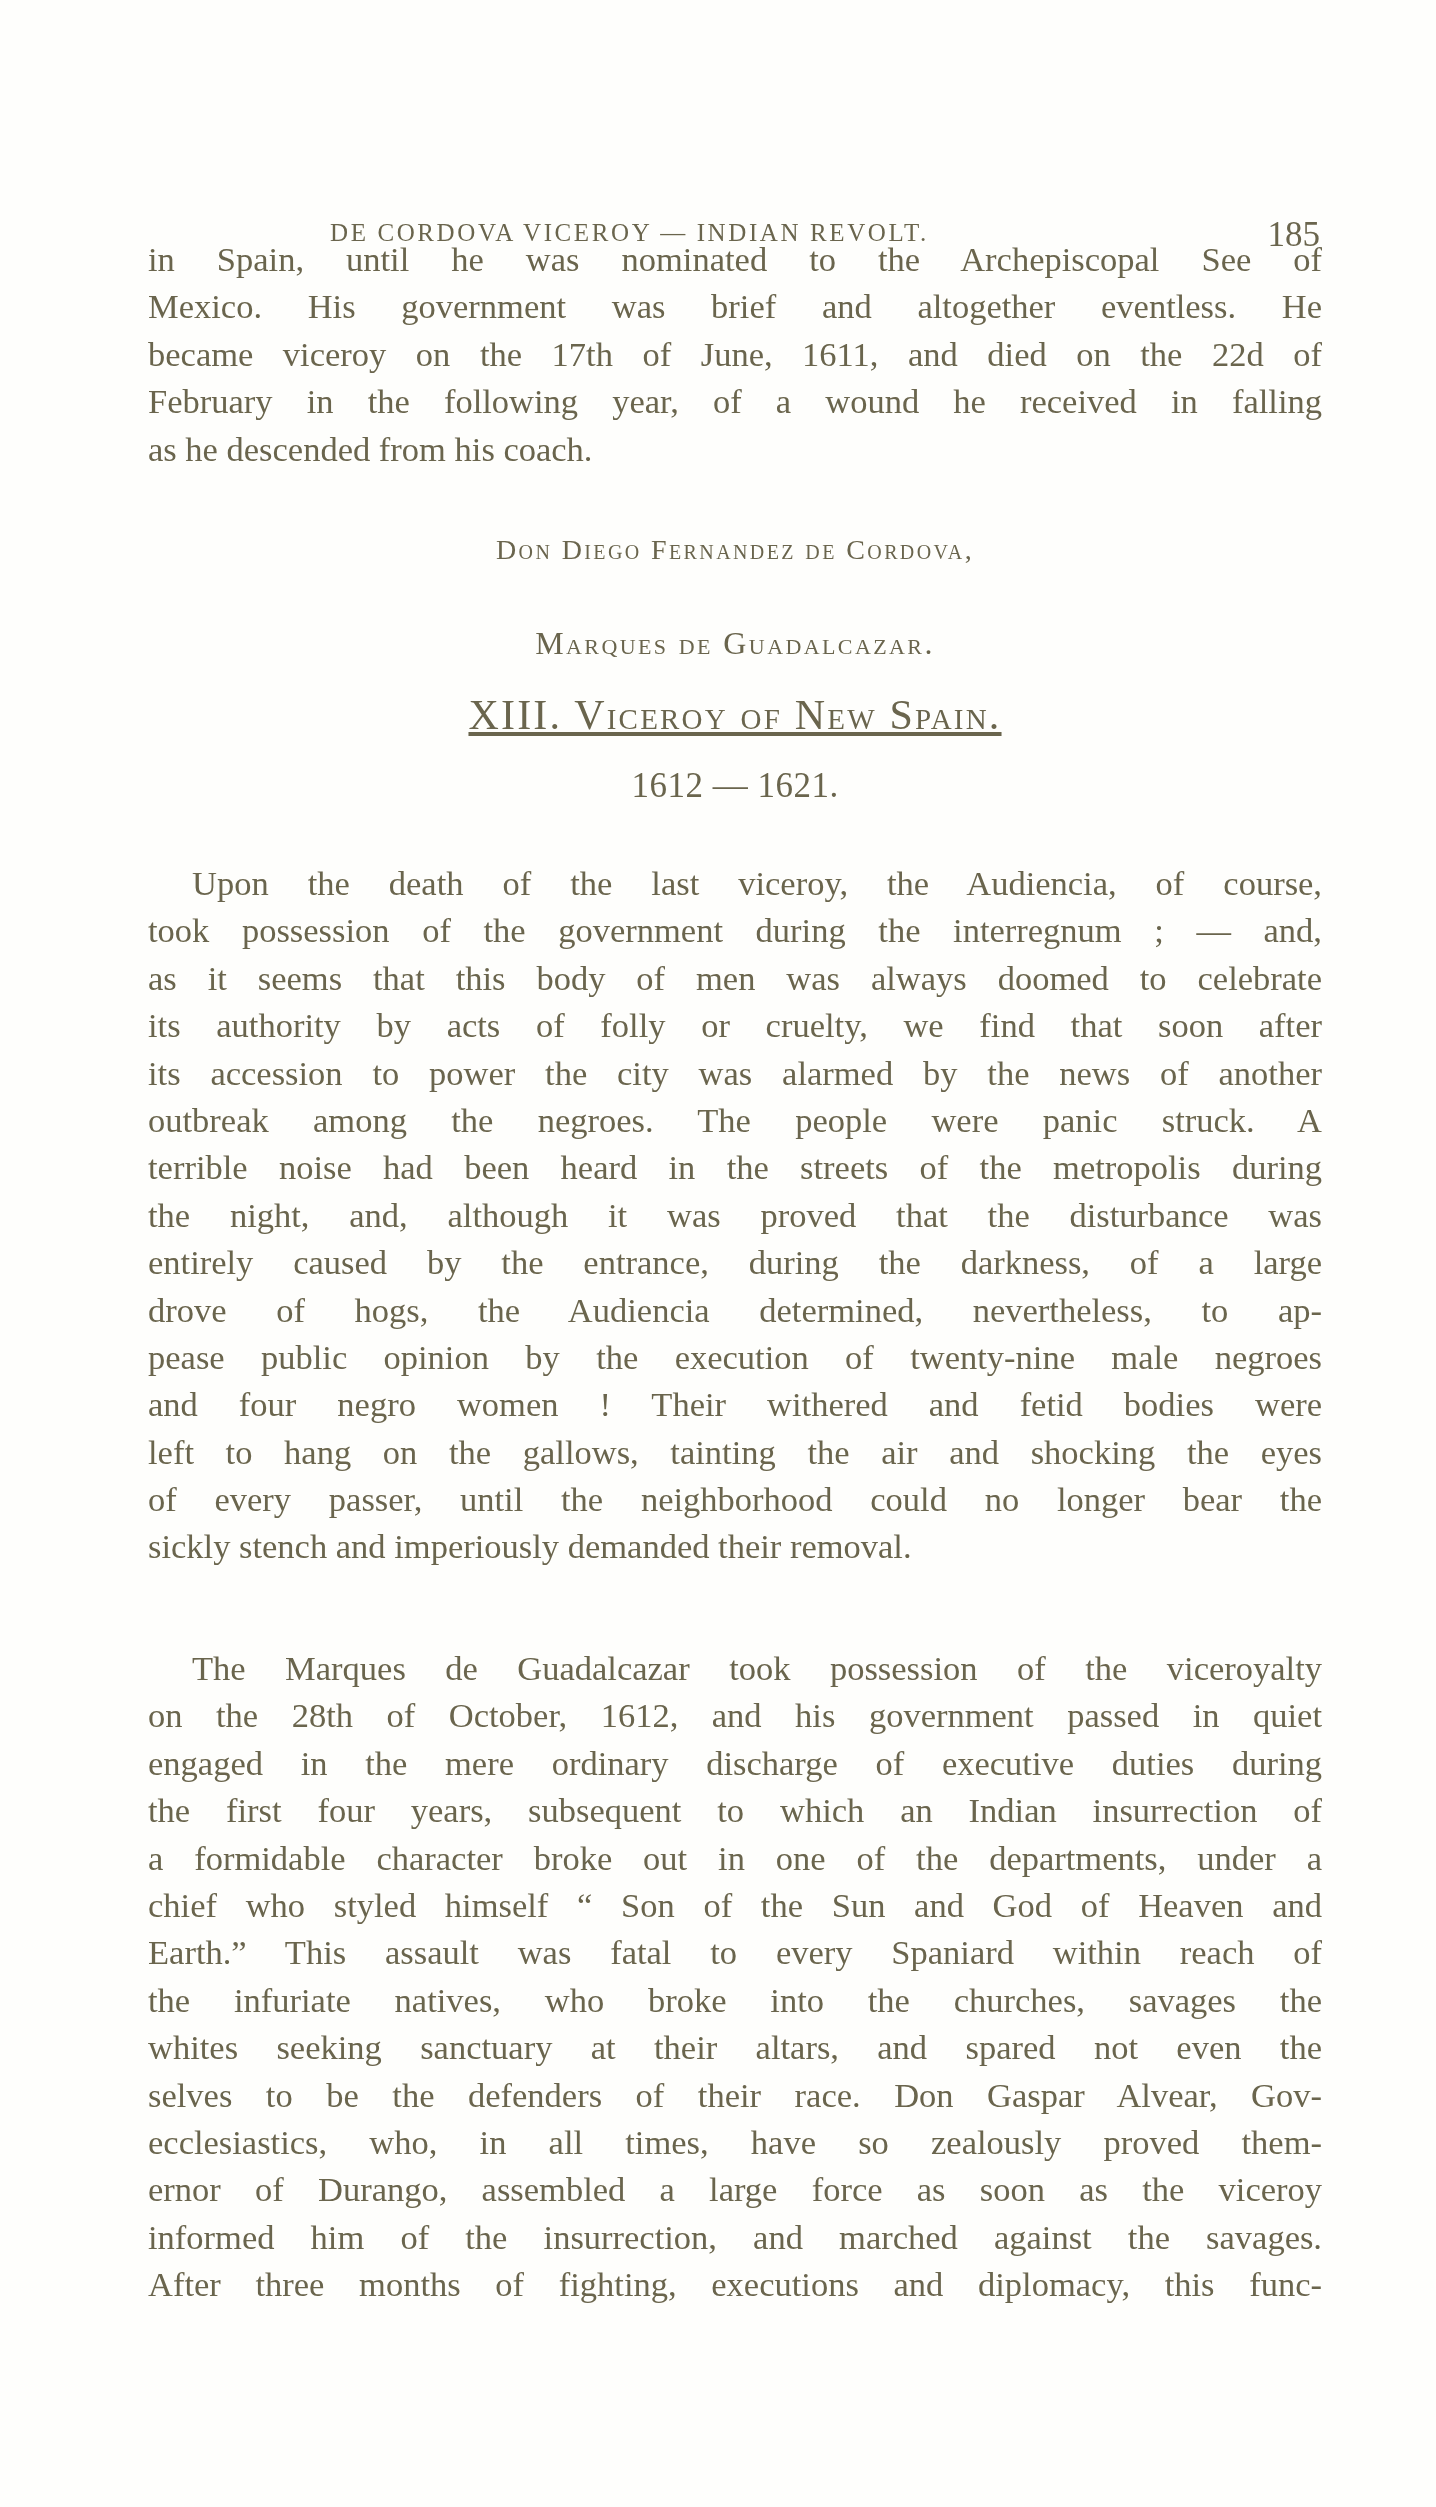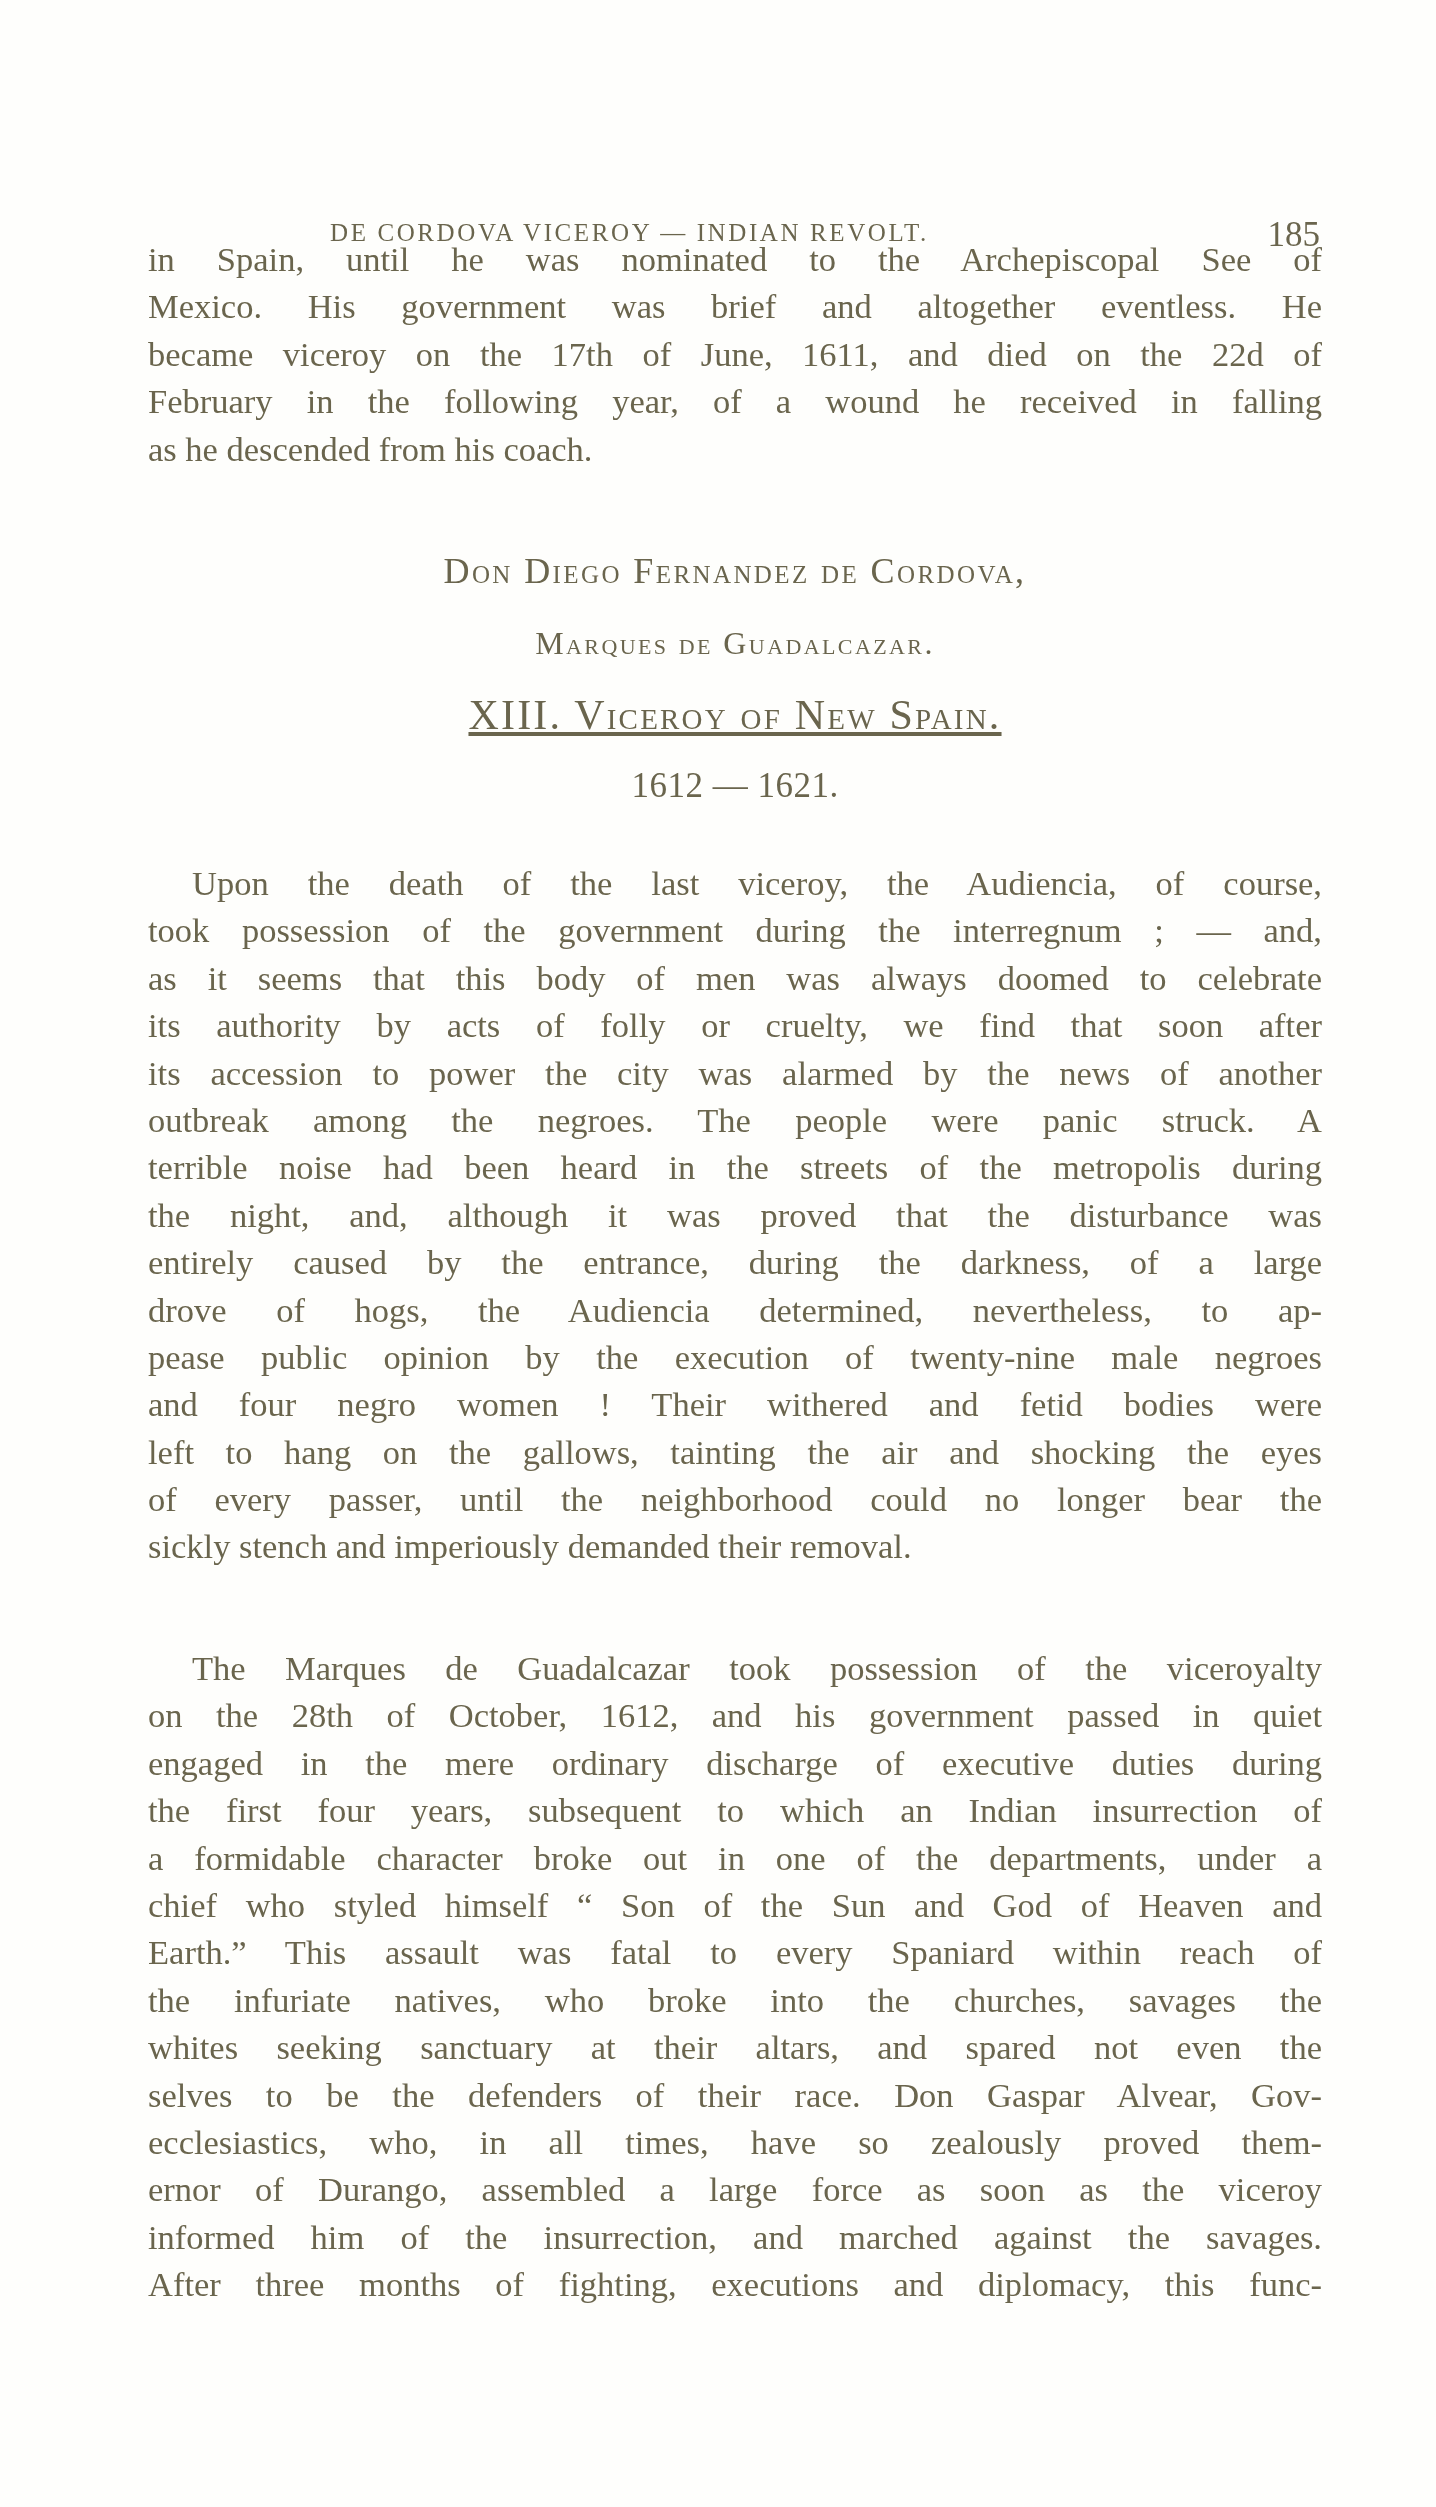--- a/index.html
+++ b/index.html
@@ -31,21 +31,21 @@
   .line.last { text-align-last: left; }
   .line.indent { padding-left: 44px; }
   #para-1 { top: 236px; }
   #para-2 { top: 860px; }
   #para-3 { top: 1637px; margin-top: 8px; }
   .heading {
     position: absolute; left: 148px; width: 1174px; text-align: center;
     white-space: nowrap;
   }
   .smallcaps { font-variant: small-caps; }
-  #heading-1 { top: 550px; font-size: 36px; letter-spacing: 2.4px; }
+  #heading-1 { top: 534px; font-size: 28px; letter-spacing: 2.4px; }
   #heading-2 { top: 625px; font-size: 32px; letter-spacing: 2.4px; }
   #heading-3 { top: 691px; font-size: 42px; letter-spacing: 2.2px; text-decoration: underline; }
   #heading-4 { top: 766px; font-size: 35px; letter-spacing: 0.5px; }
 </style>
 </head>
 <body>
 
 <div class="page">
 
   <div class="running-head">

